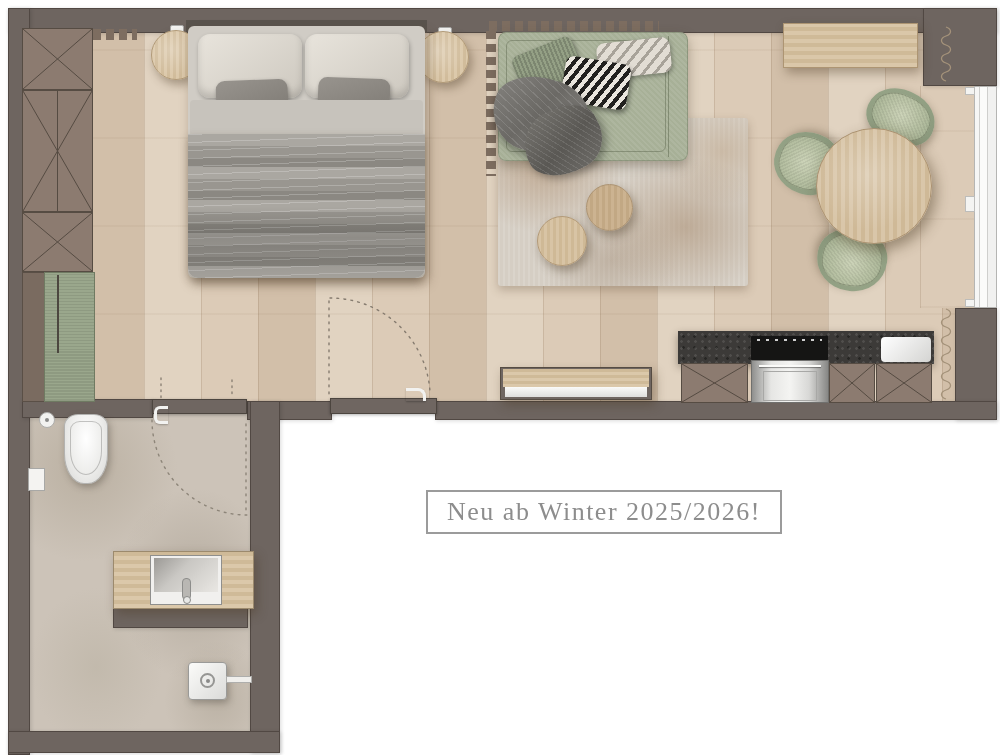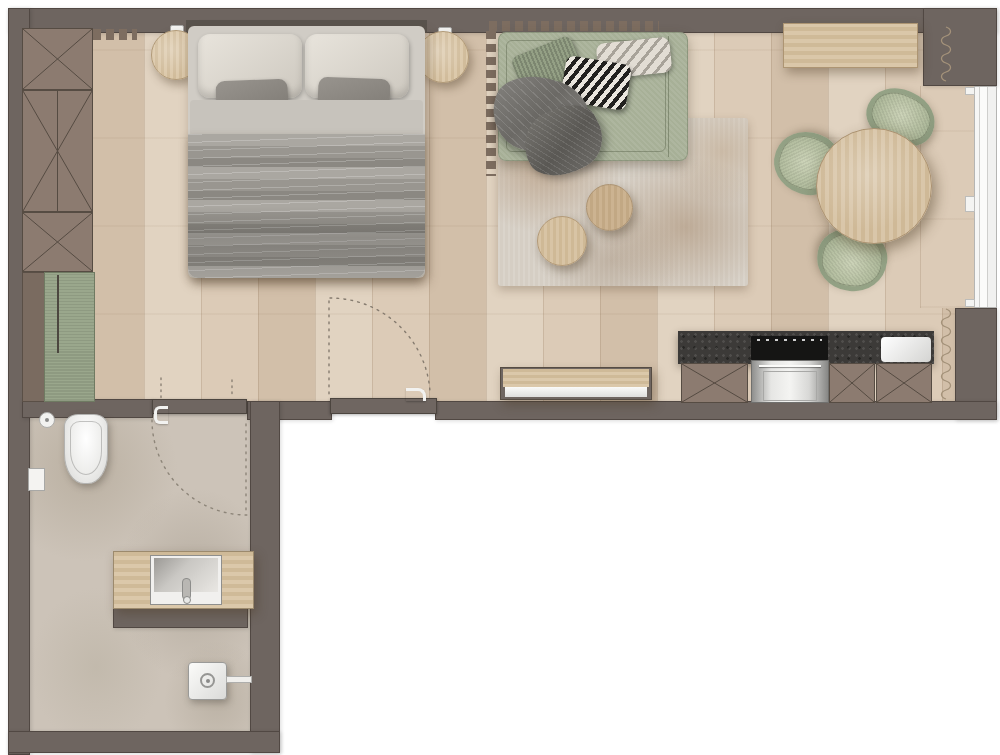--- a/index.html
+++ b/index.html
@@ -302,14 +302,17 @@
     <path d="M152 420 A95 95 0 0 0 247 515" fill="none" stroke="#8d8579" stroke-width="1.4" stroke-dasharray="1.8 5.2" stroke-linecap="round"></path>
     <path d="M246 424 L246 510" fill="none" stroke="#8d8579" stroke-width="1.4" stroke-dasharray="1.8 5.2" stroke-linecap="round"></path>
 
     <path d="M161 378 L161 398" fill="none" stroke="#857b6f" stroke-width="1.3" stroke-dasharray="1.5 4.5" stroke-linecap="round"></path>
     <path d="M232 380 L232 398" fill="none" stroke="#857b6f" stroke-width="1.3" stroke-dasharray="1.5 4.5" stroke-linecap="round"></path>
 
     <path d="M946 27 c6 2 6 7 0 9 c-6 2 -6 7 0 9 c6 2 6 7 0 9 c-6 2 -6 7 0 9 c6 2 6 7 0 9 c-6 2 -6 7 0 9" fill="none" stroke="#a4927a" stroke-width="1.3"></path>
     <path d="M946 309 c6 2 6 7 0 9 c-6 2 -6 7 0 9 c6 2 6 7 0 9 c-6 2 -6 7 0 9 c6 2 6 7 0 9 c-6 2 -6 7 0 9 c6 2 6 7 0 9 c-6 2 -6 7 0 9 c6 2 6 7 0 9 c-6 2 -6 7 0 9" fill="none" stroke="#a4927a" stroke-width="1.3"></path>
   </svg>
 
+  <div class="abs label-box" style="left:426px;top:490px;width:356px;height:44px;z-index:50;">
+    <span>Neu ab Winter 2025/2026!</span>
+  </div>
 
 </div>
 
 </body></html>

